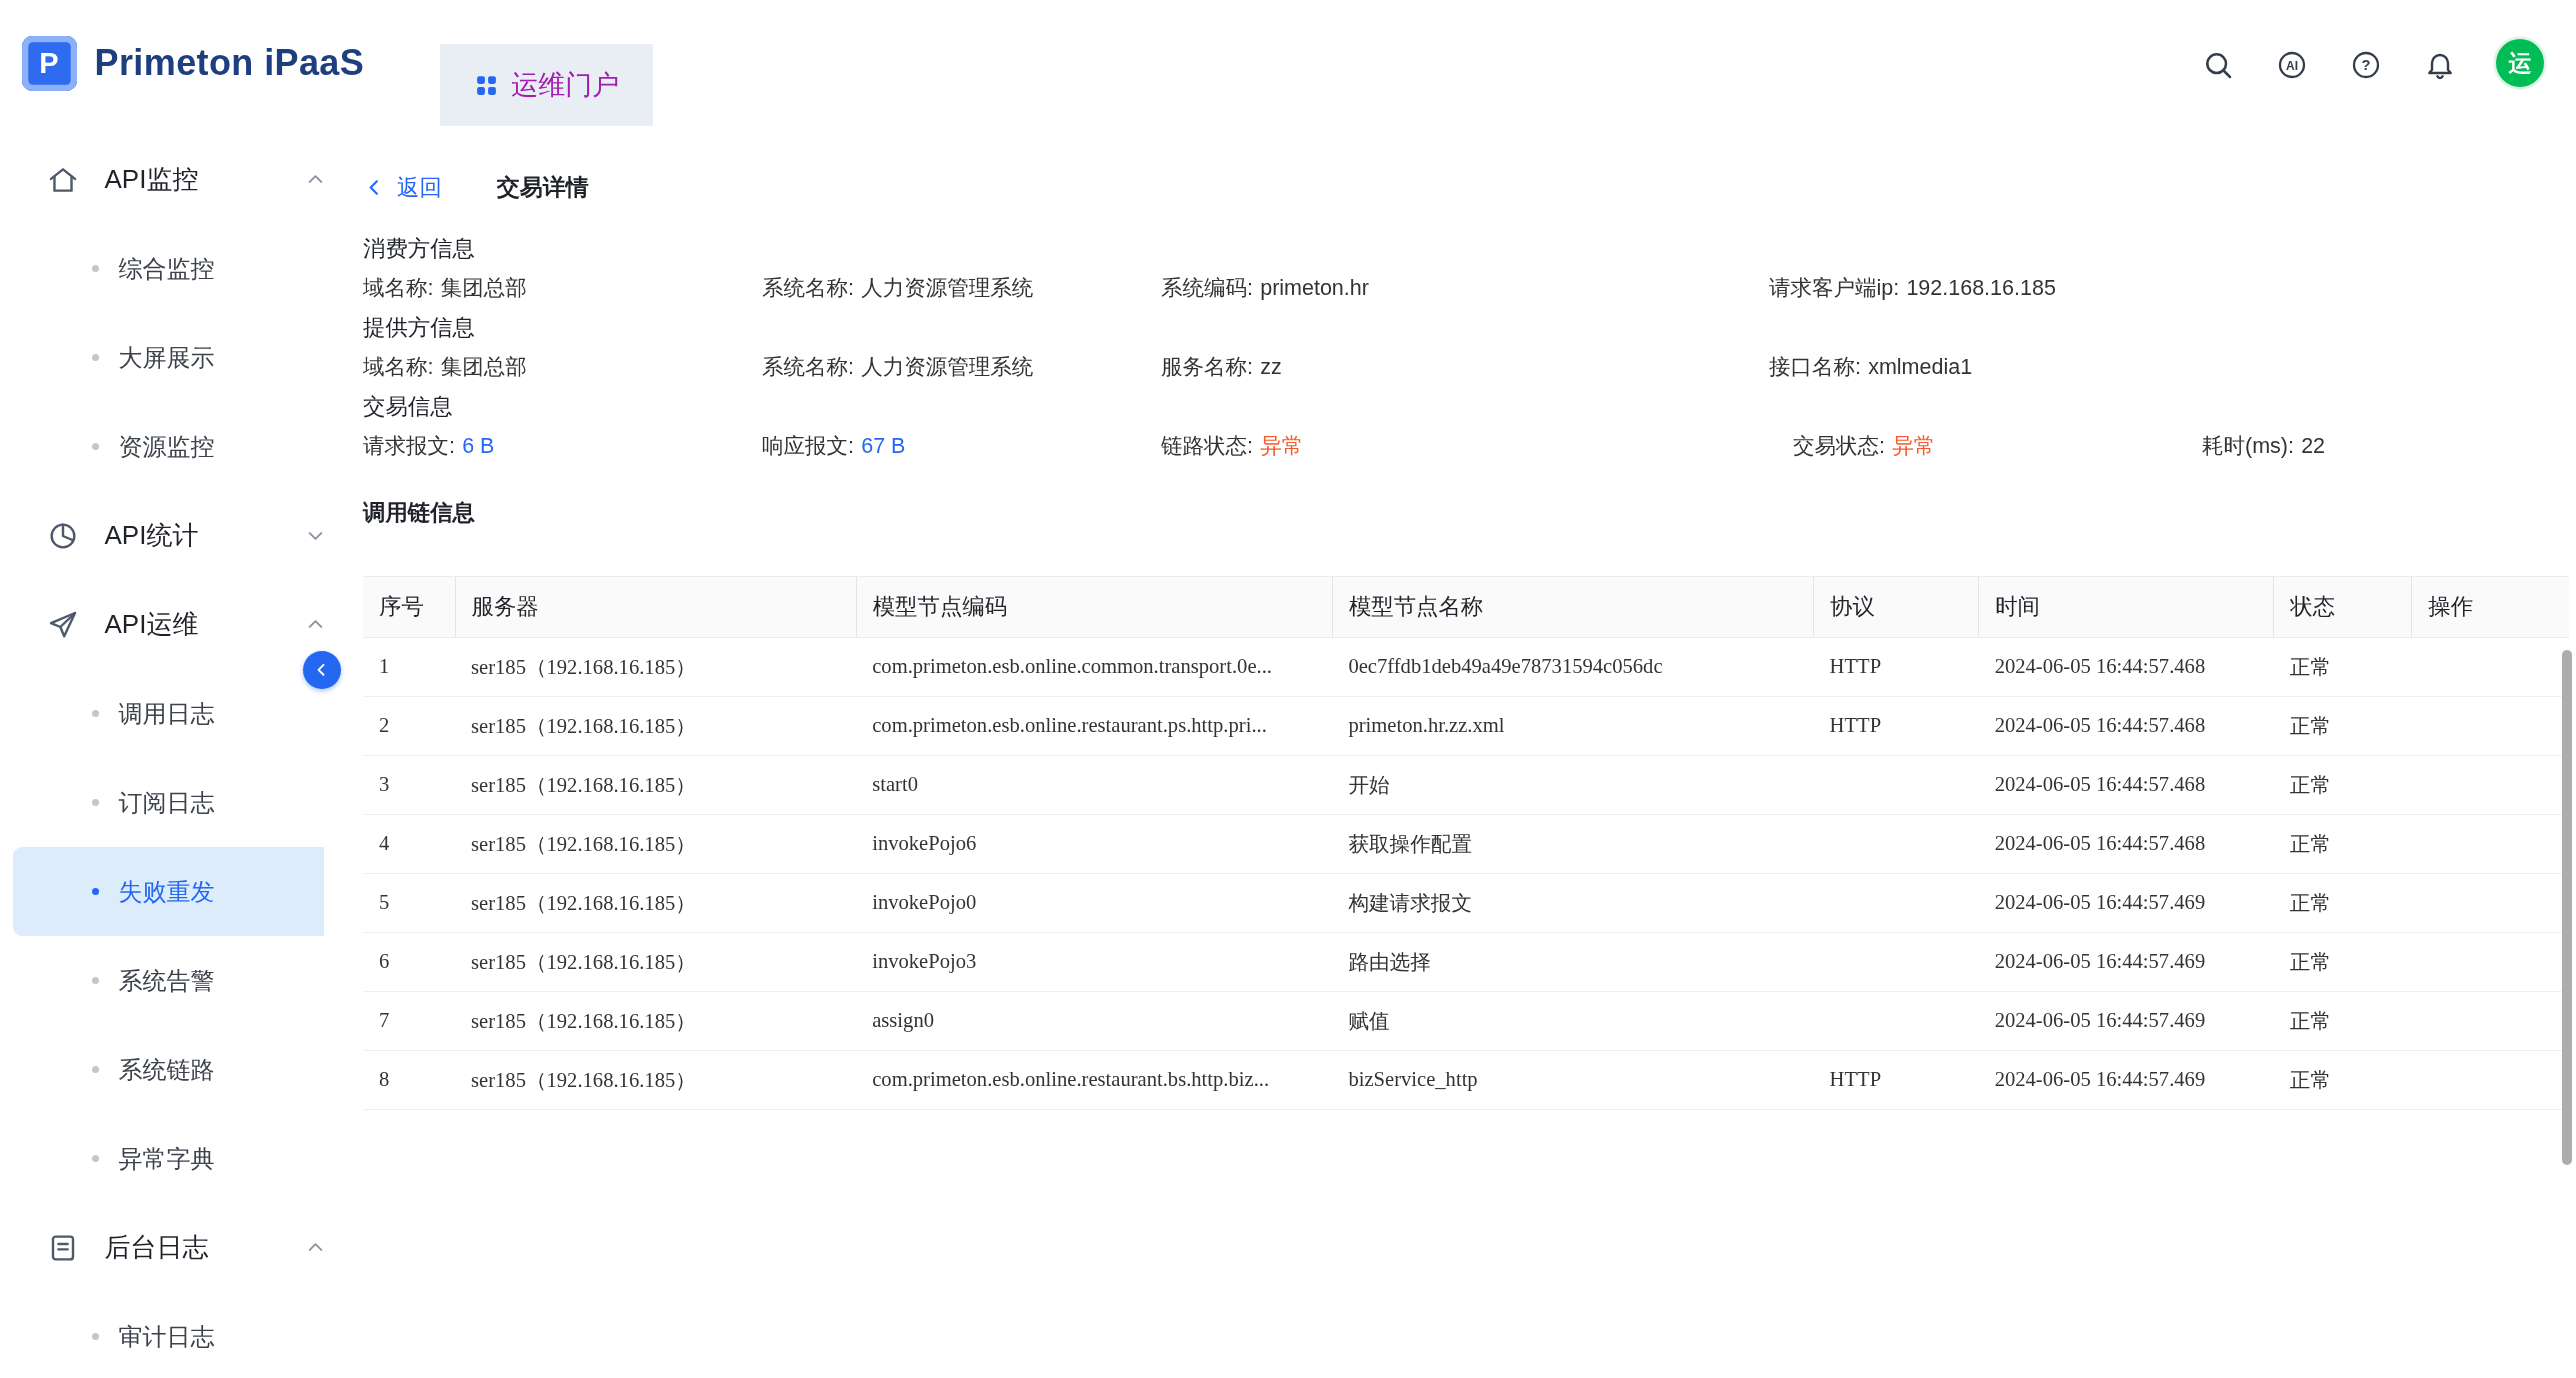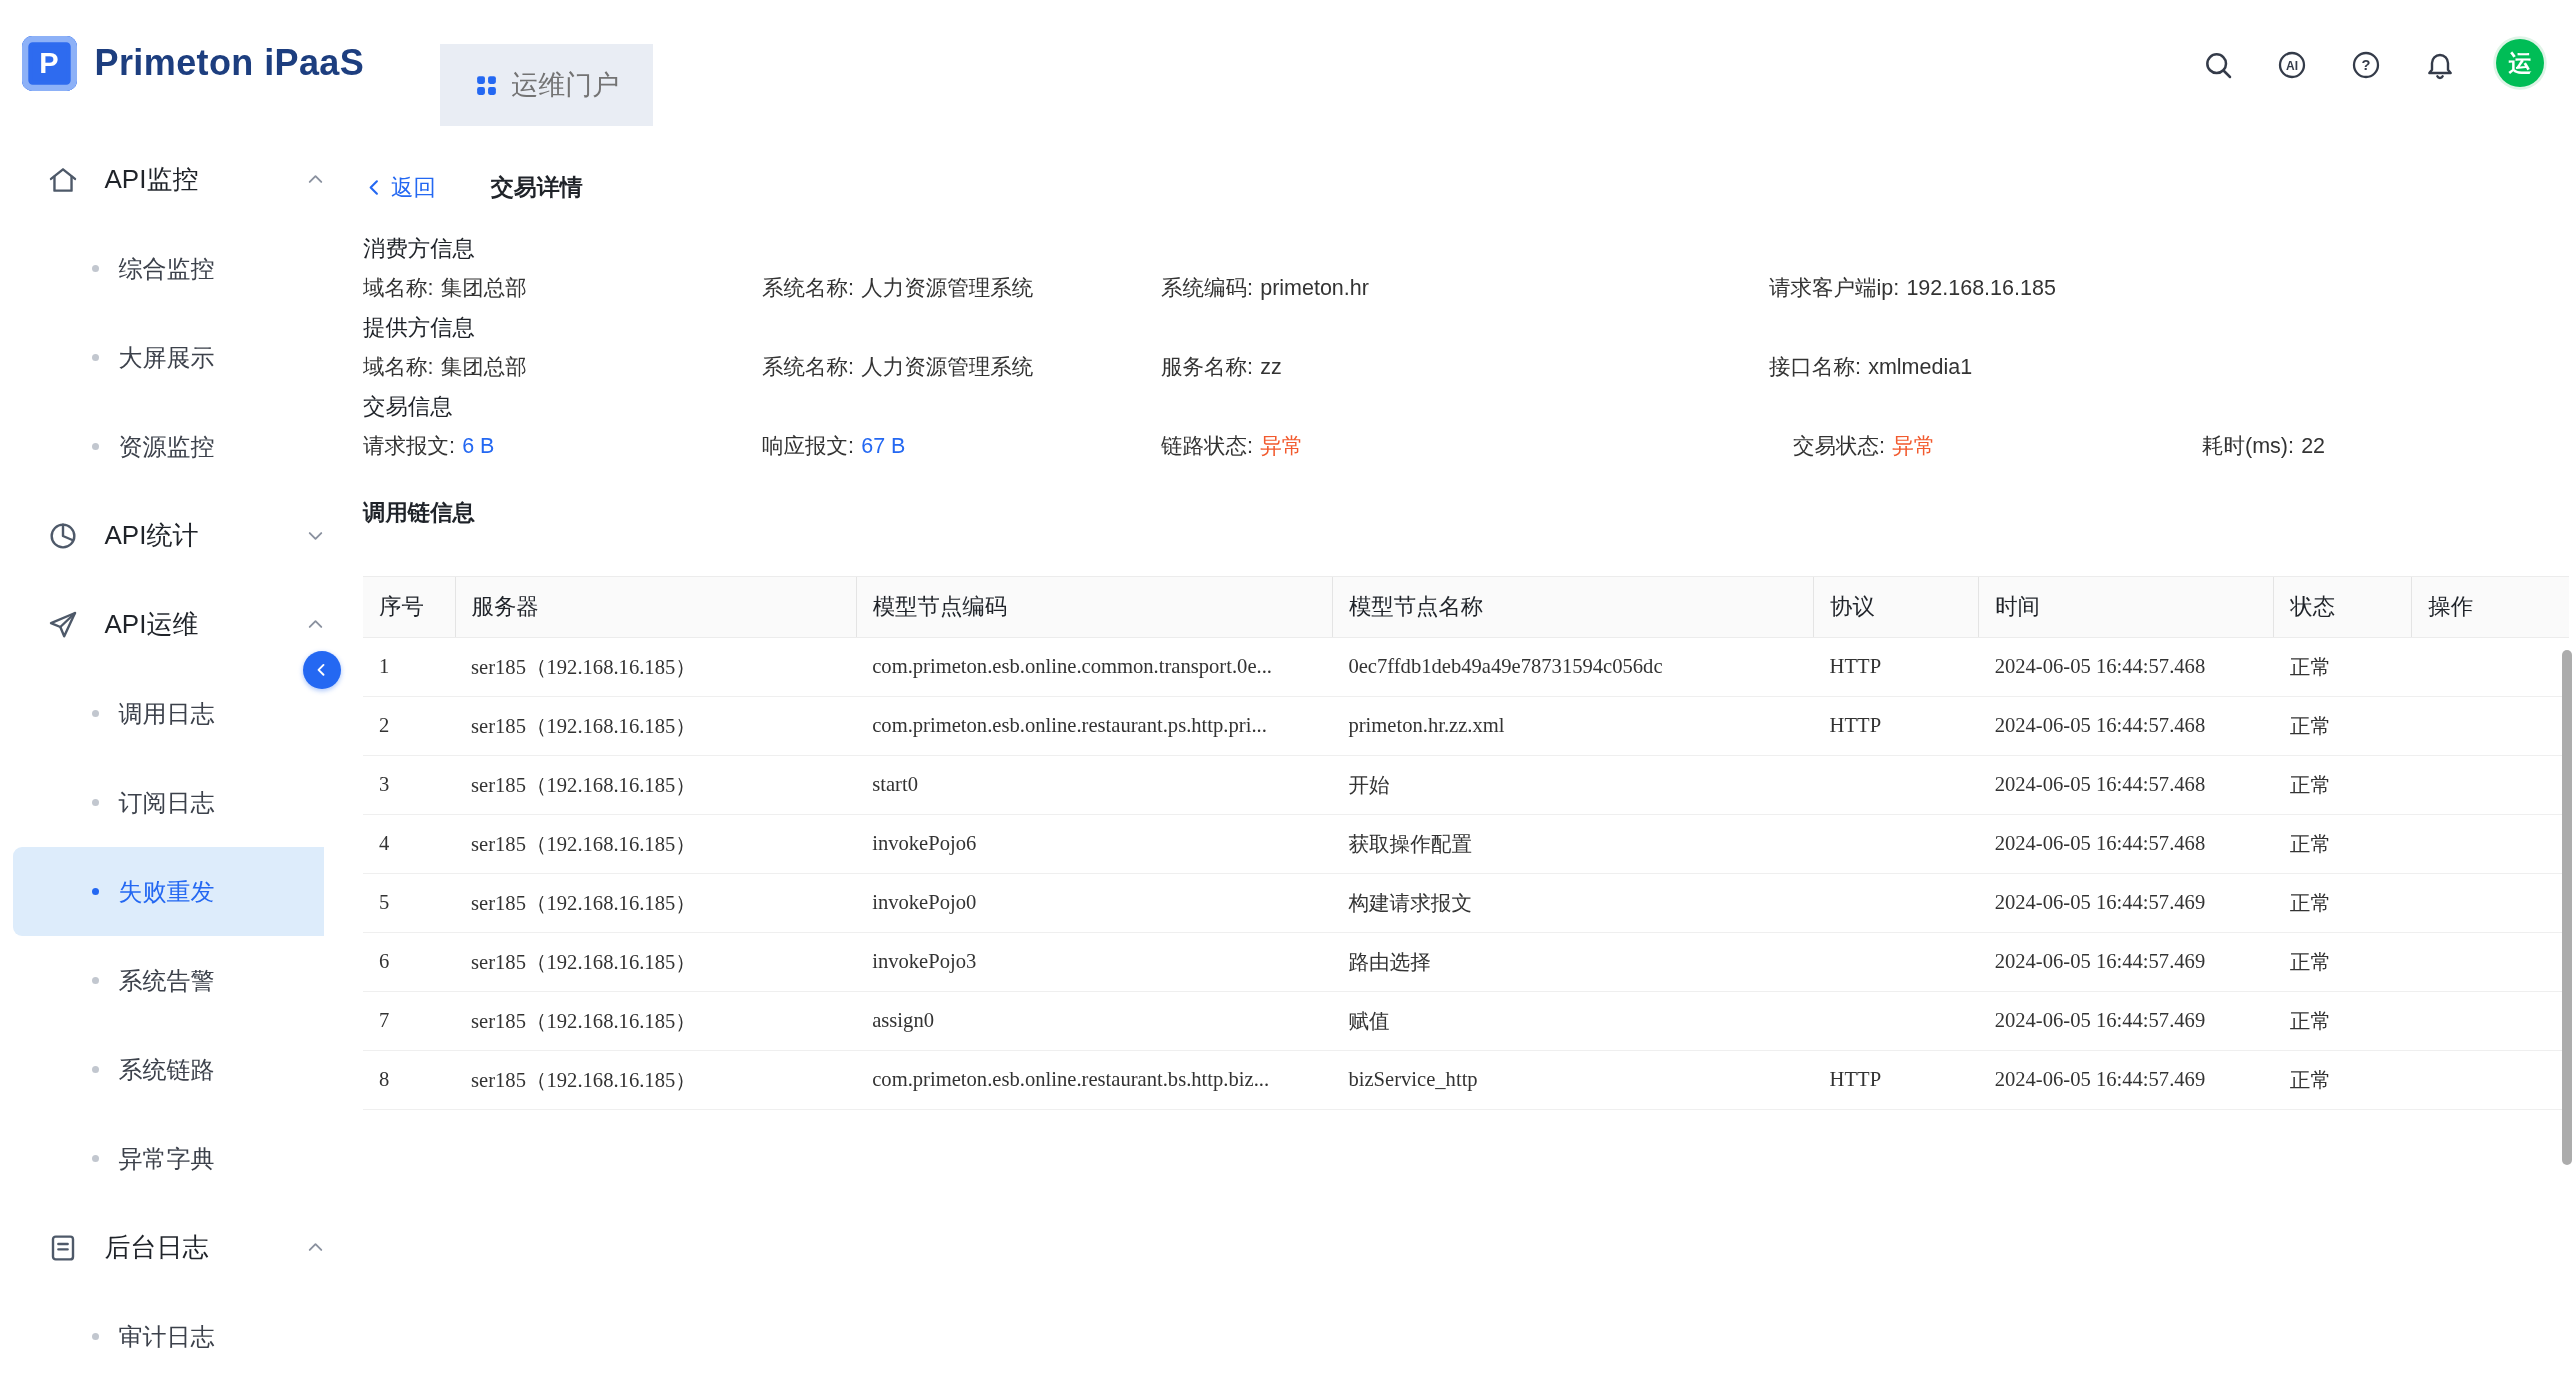--- a/index.html
+++ b/index.html
@@ -17,21 +17,21 @@
     width:55px; height:55px; border-radius:10.7px;
     background:#2e6bef;
     box-shadow: inset 0 0 0 6.3px #8db1f7, inset 0 0 0 10.7px #2e6bef;
     display:flex; align-items:center; justify-content:center;
     color:#fff; font-weight:bold; font-size:29px;
   }
   .brand-name { font-size:36px; font-weight:700; color:#1d3e7f; letter-spacing:0.4px; }
   .portal-tab {
     position:absolute; left:440px; bottom:0; height:82px; width:213px;
     background:#e9edf4; display:flex; align-items:center; justify-content:center;
-    gap:12.5px; color:#737373; font-size:27px; cursor:pointer;
+    gap:12.5px; color:#a21caf; font-size:27px; cursor:pointer;
   }
   .topbar-right { position:absolute; right:32px; top:0; height:126px; display:flex; align-items:center; gap:38px; }
   .tb-icon { width:36px; height:36px; display:flex; align-items:flex-end; justify-content:center; color:#343b49; cursor:pointer; }
   .tb-icon svg { width:32px; height:32px; }
   .avatar {
     width:48px; height:48px; border-radius:50%;
     background:#00bd56; color:#fff; font-size:23px; font-weight:700;
     display:flex; align-items:center; justify-content:center;
     box-shadow:0 0 0 2.7px #dff4e7; cursor:pointer;
   }
@@ -65,21 +65,21 @@
     position:absolute; left:303px; top:651px; width:38px; height:38px;
     border-radius:50%; background:#2468f2; color:#fff; z-index:5;
     display:flex; align-items:center; justify-content:center; cursor:pointer;
     box-shadow:0 1.8px 5.4px rgba(36,104,242,.4);
   }
   .collapse-badge svg { width:19.7px; height:19.7px; }
 
   
   .content { position:absolute; left:324px; top:126px; right:0; bottom:0; padding:39px 0 0 39px; background:#fff; }
   .back-row { height:45px; display:flex; align-items:center; }
-  .back-link { display:flex; align-items:center; gap:5px; color:#2468f2; font-size:22.4px; cursor:pointer; }
+  .back-link { display:flex; align-items:center; gap:11px; color:#2468f2; font-size:22.4px; cursor:pointer; }
   .back-link svg { width:23px; height:23px; }
   .page-title { margin-left:55px; font-size:23px; font-weight:700; color:#1f2329; }
 
   .sec-title { margin-top:25px; font-size:22.4px; color:#1f2329; line-height:27px; }
   .sec-title.first { margin-top:25px; }
   .sec-title.other { margin-top:12.5px; }
   .info-row { display:flex; margin-top:12.5px; font-size:21.5px; line-height:27px; color:#333; }
   .field { white-space:nowrap; overflow:hidden; }
   .f0 { width:399px; } .f1 { width:399px; } .f2 { width:608px; } .f3 { width:409px;margin-left:24px; } .f4 { flex:1; }
   .flabel { color:#333; }

